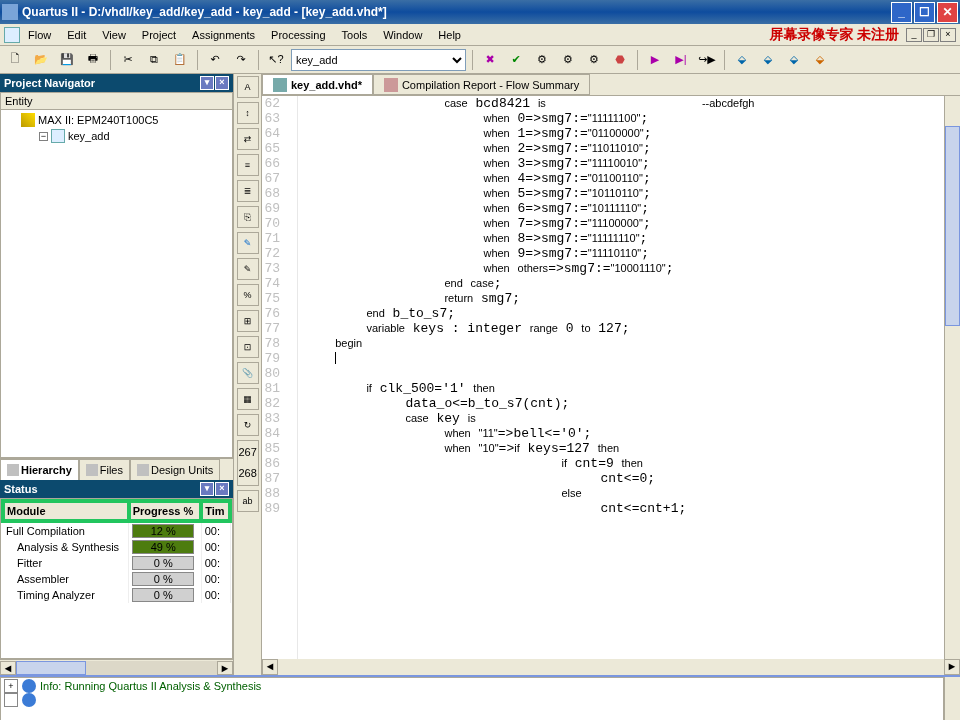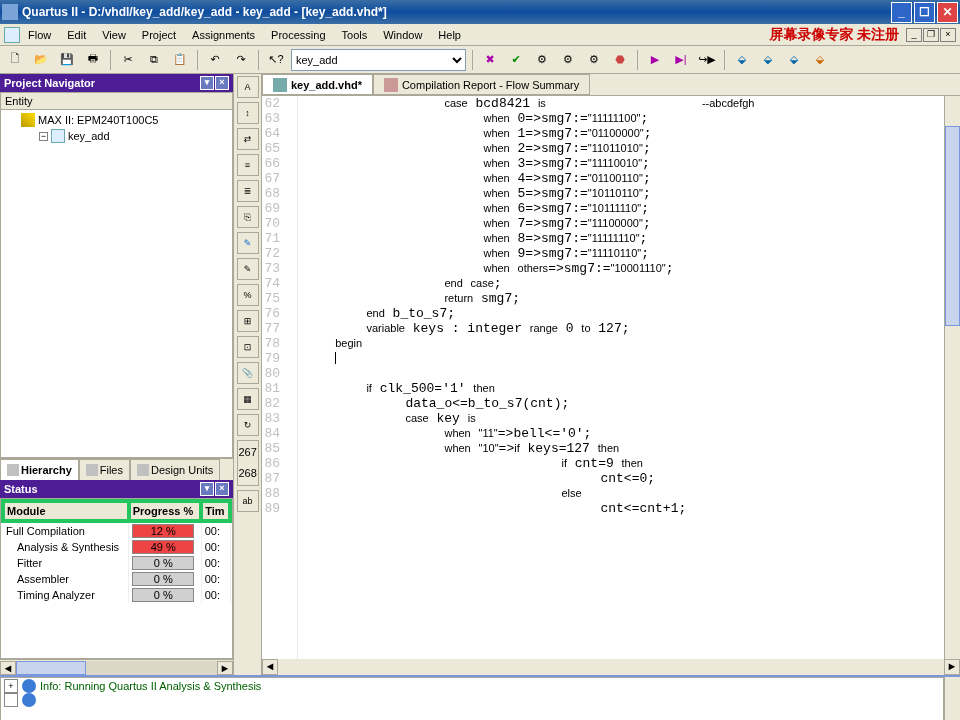--- a/index.html
+++ b/index.html
@@ -18,21 +18,21 @@
 .menubar .docctrl { margin-left: 6px; display: flex; }
 .menubar .dcbtn { width: 16px; height: 14px; border: 1px solid #808080; background: #ece9d8; margin-left: 1px; font-size: 9px; text-align: center; cursor: pointer; }
 
 .toolbar { height: 28px; background: #ece9d8; border-bottom: 1px solid #aca899; display: flex; align-items: center; padding: 0 4px; gap: 4px; }
 .toolbar .tb { width: 22px; height: 22px; border: 1px solid transparent; display: flex; align-items: center; justify-content: center; cursor: pointer; }
 .toolbar .sep { width: 1px; height: 20px; background: #aca899; margin: 0 2px; }
 .toolbar select { height: 22px; width: 175px; border: 1px solid #7f9db9; background: #fff; }
 
 .client { display: flex; height: calc(100% - 24px - 22px - 28px - 20px - 25px); }
 .left { width: 234px; display: flex; flex-direction: column; border-right: 1px solid #aca899; }
-.pane-title { height: 18px; background: #4c1d95; color: #fff; font-weight: bold; font-size: 11px; padding: 2px 4px; display: flex; align-items: center; }
+.pane-title { height: 18px; background: #0c4a6e; color: #fff; font-weight: bold; font-size: 11px; padding: 2px 4px; display: flex; align-items: center; }
 .pane-title .pbtns { margin-left: auto; display: flex; }
 .pane-title .pb { width: 14px; height: 14px; border: 1px solid #fff; background: #6a7ac0; margin-left: 1px; font-size: 9px; text-align: center; cursor: pointer; }
 
 .nav-body { flex: 1; background: #fff; border: 1px solid #aca899; overflow: auto; }
 .nav-header { background: #ece9d8; border-bottom: 1px solid #aca899; padding: 2px 4px; font-weight: normal; }
 .tree { padding: 2px; }
 .tree-item { display: flex; align-items: center; padding: 1px 2px; cursor: pointer; }
 .tree-item .pm { width: 9px; height: 9px; border: 1px solid #808080; font-size: 9px; line-height: 7px; text-align: center; margin-right: 3px; }
 .tree-item .ti { width: 14px; height: 14px; margin-right: 3px; }
 .tree-item.lvl1 { padding-left: 18px; }
@@ -44,21 +44,21 @@
 .nav-tab { padding: 3px 6px; border: 1px solid #aca899; border-bottom: none; background: #ece9d8; cursor: pointer; font-size: 10px; display: flex; align-items: center; }
 .nav-tab.active { background: #fff; font-weight: bold; }
 .nav-tab .tico { width: 12px; height: 12px; margin-right: 2px; background: #c0c0c0; }
 
 .status-pane { height: 195px; display: flex; flex-direction: column; }
 .status-table { flex: 1; overflow: auto; border: 1px solid #aca899; background: #fff; }
 .status-table table { width: 100%; border-collapse: collapse; font-size: 11px; }
 .status-table th { background: #ece9d8; border: 4px solid #22c55e; padding: 2px; text-align: left; }
 .status-table td { border-right: 1px solid #eee; padding: 1px 3px; }
 .pct { display: inline-block; width: 62px; text-align: center; border: 1px solid #888; }
-.pct.green { background: #ef4444; }
+.pct.green { background: #4d7c0f; }
 .pct.zero { background: #d0d0d0; }
 .left-scroll { height: 16px; background: #ece9d8; border-top: 1px solid #aca899; display:flex; align-items:center; }
 .left-scroll .arr { width:16px;height:14px;border:1px solid #aca899;background:#ece9d8;text-align:center;cursor:pointer; }
 .left-scroll .track { flex:1;height:14px;background:#dcd8c8;position:relative; }
 .left-scroll .thumb { position:absolute;left:0;width:70px;height:14px;background:#c8d4ec;border:1px solid #7a96df; }
 
 .center { flex: 1; display: flex; flex-direction: column; }
 .tool-col { width: 28px; background: #ece9d8; border-right: 1px solid #aca899; display: flex; flex-direction: column; align-items: center; padding-top: 2px; gap: 4px; }
 .tool-col .vb { width: 22px; height: 22px; border: 1px solid #aca899; background: #ece9d8; cursor: pointer; font-size:9px; text-align:center; line-height:20px; }
 .editor-wrap { display: flex; height: 100%; }

